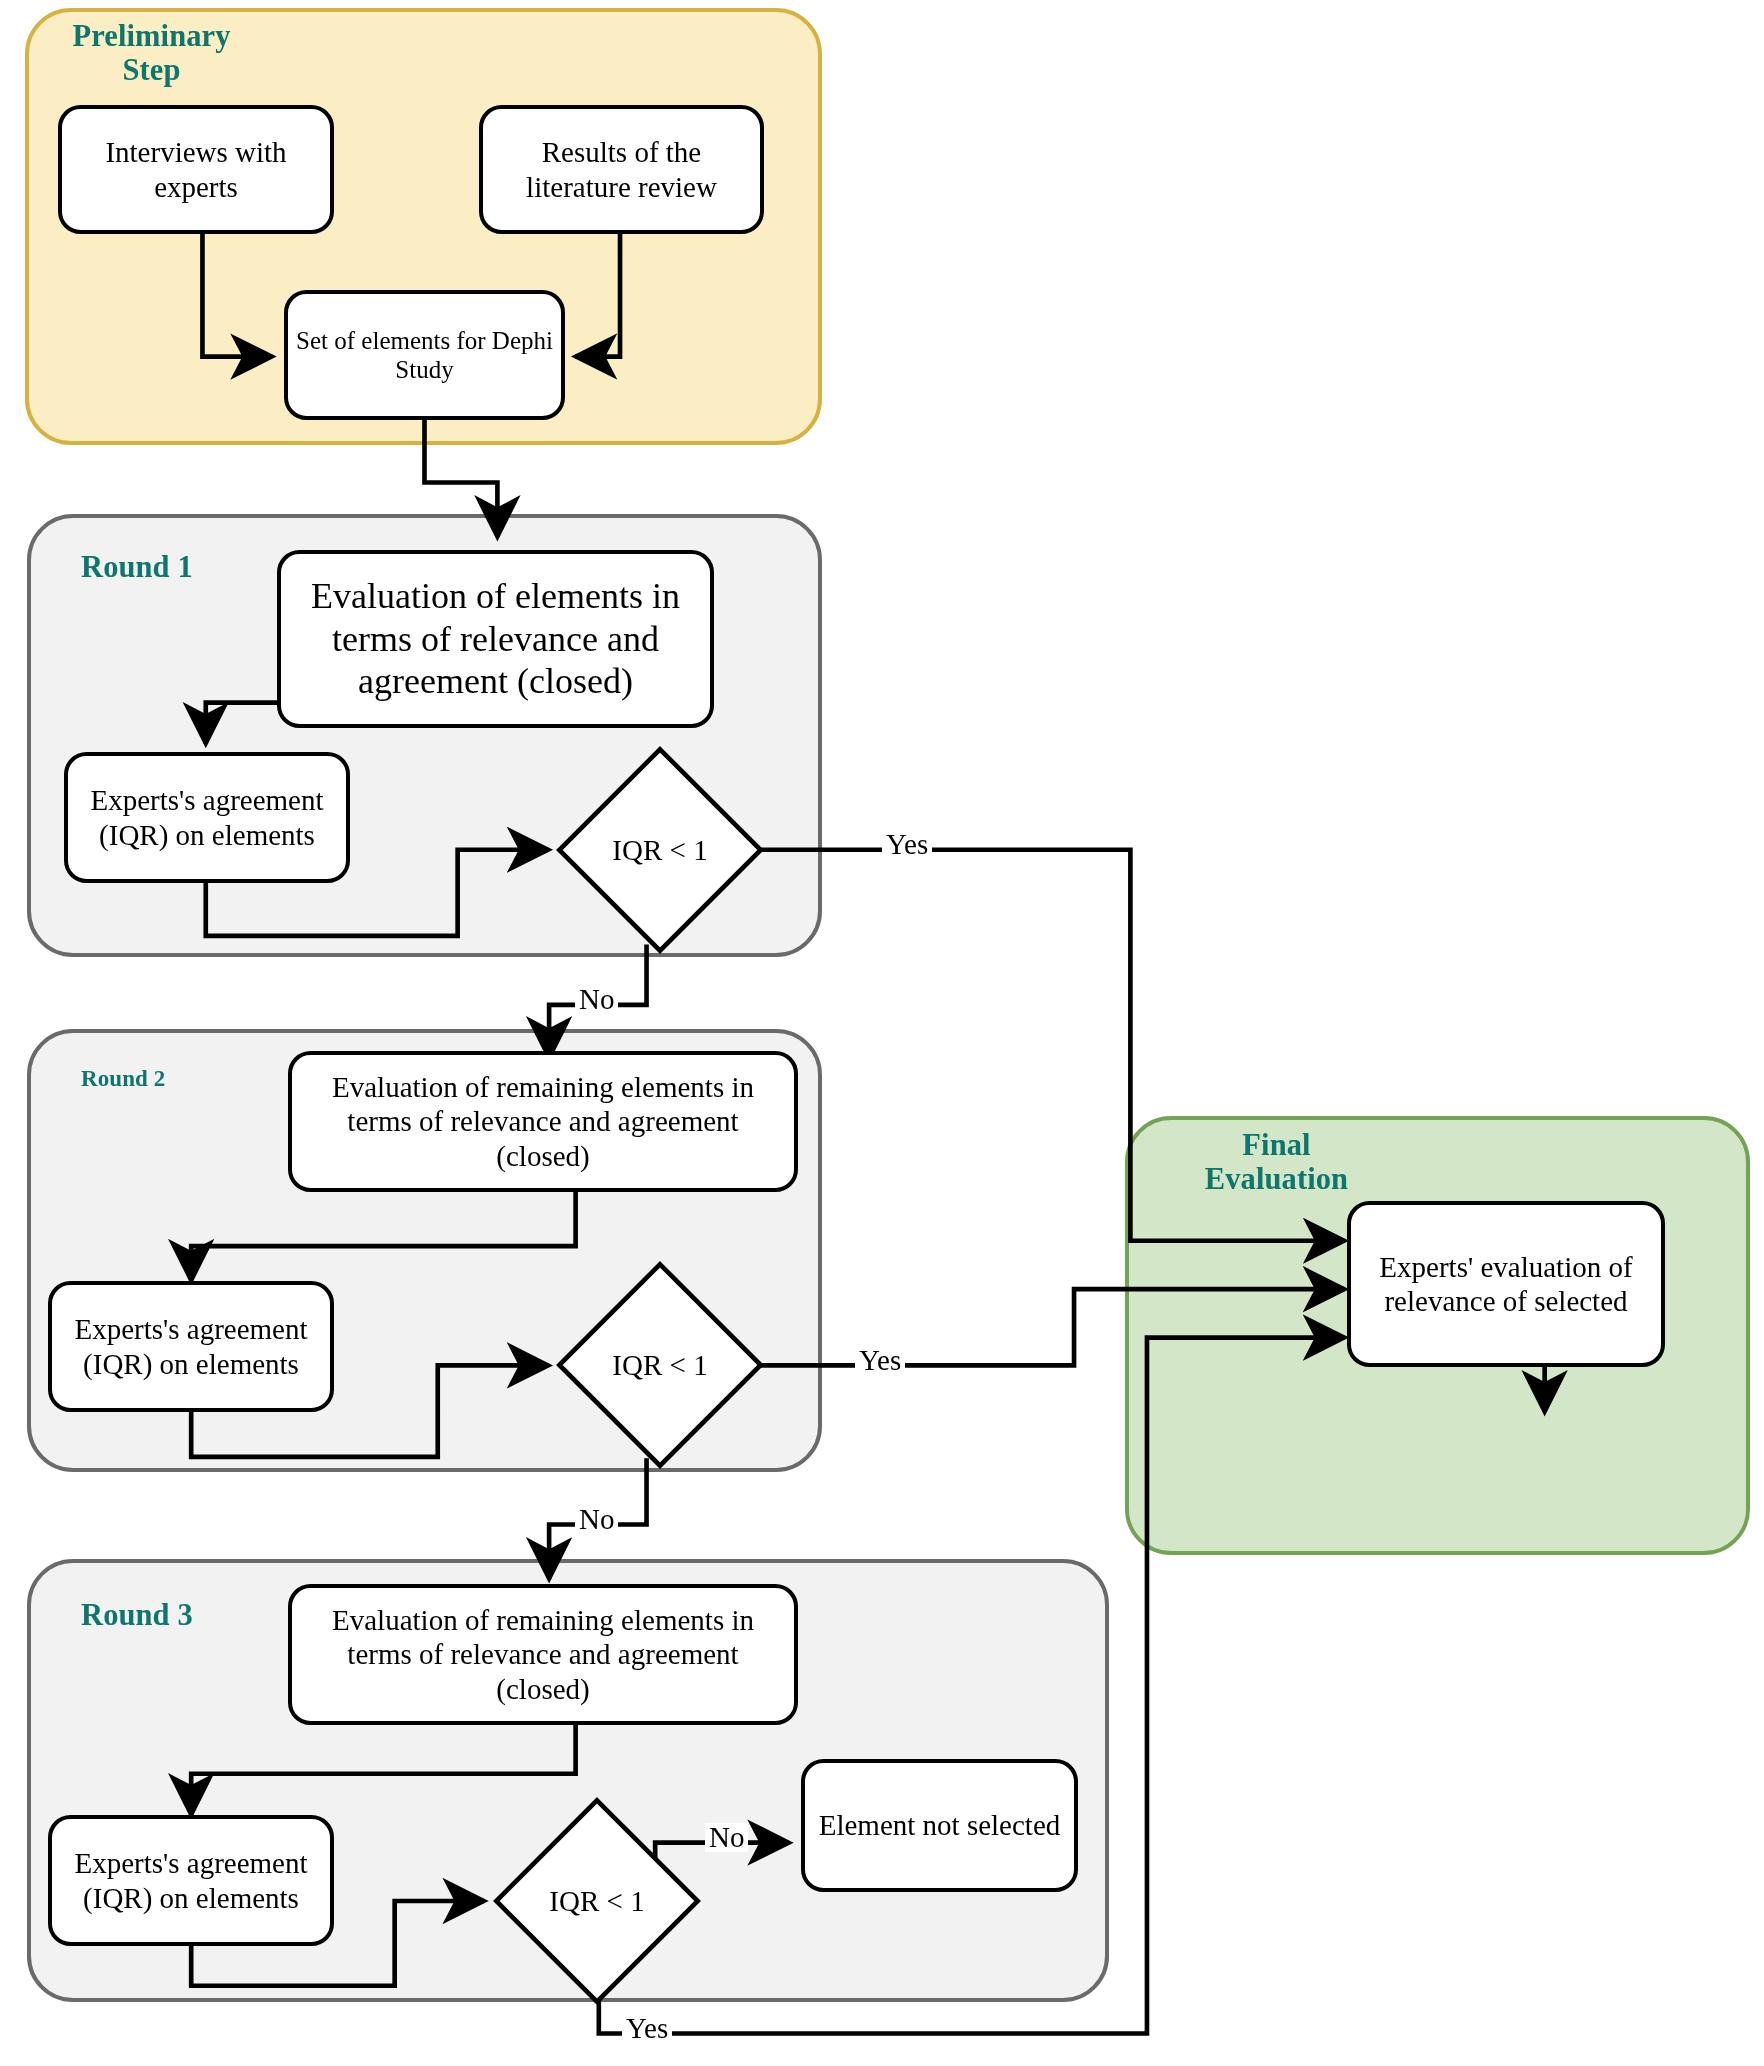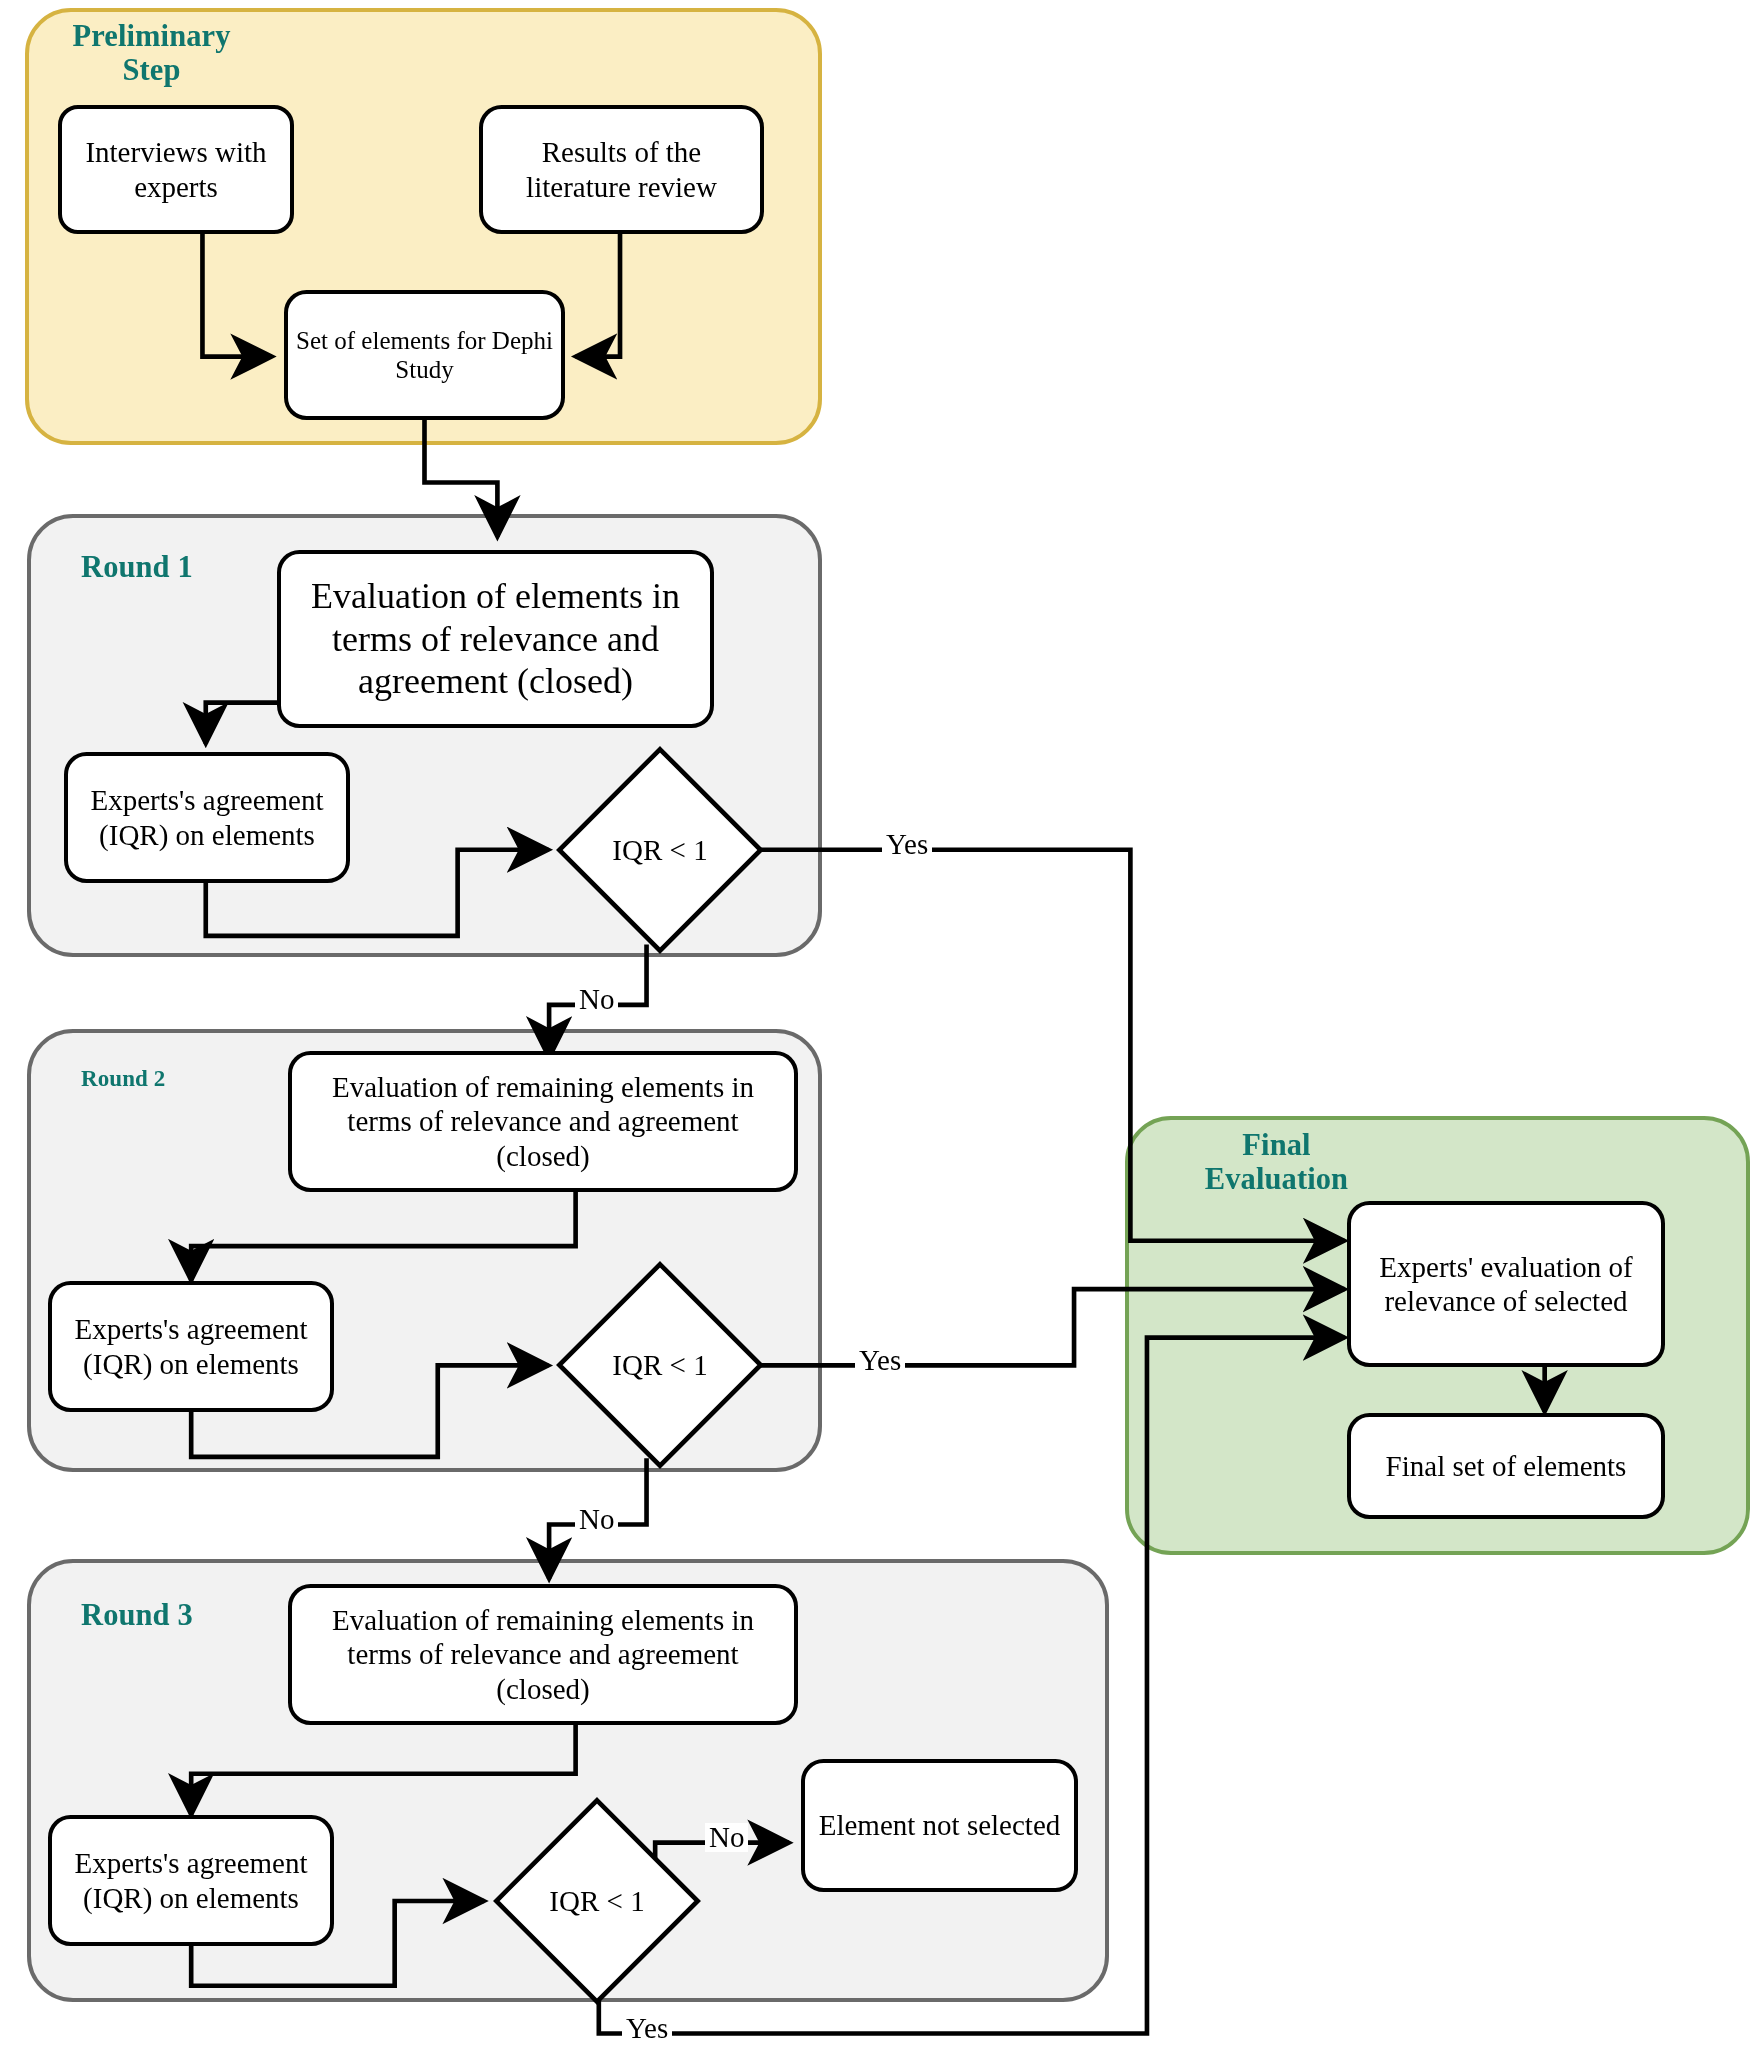--- a/index.html
+++ b/index.html
@@ -106,21 +106,21 @@
 
   <div class="panel-label" style="left:81px;top:1066px;width:152px;font-size:23px;text-align:left;">Round 2</div>
 
   <div class="panel-label" style="left:81px;top:1598px;width:152px;font-size:30.5px;text-align:left;">Round 3</div>
 
   <div class="panel-label" style="left:1167px;top:1128px;width:219px;font-size:30.5px;">
     <div>Final</div>
     <div>Evaluation</div>
   </div>
 
-  <div class="node" style="left:58px;top:105px;width:236px;height:129px;font-size:29px;border-radius:20px;">Interviews with experts</div>
+  <div class="node" style="left:58px;top:105px;width:276px;height:129px;font-size:29px;">Interviews with experts</div>
 
   <div class="node" style="left:479px;top:105px;width:285px;height:129px;font-size:29px;">Results of the literature review</div>
 
   <div class="node" style="left:284px;top:290px;width:281px;height:130px;font-size:25px;">Set of elements for Dephi Study</div>
 
   <div class="node" style="left:277px;top:550px;width:437px;height:178px;font-size:36px;text-align:center;">Evaluation of elements in terms of relevance and agreement (closed)</div>
 
   <div class="node" style="left:64px;top:752px;width:286px;height:131px;font-size:29px;">Experts's agreement (IQR) on elements</div>
 
   <div class="node" style="left:288px;top:1051px;width:510px;height:141px;font-size:29px;">Evaluation of remaining elements in terms of relevance and agreement (closed)</div>
@@ -128,21 +128,20 @@
   <div class="node" style="left:48px;top:1281px;width:286px;height:131px;font-size:29px;">Experts's agreement (IQR) on elements</div>
 
   <div class="node" style="left:288px;top:1584px;width:510px;height:141px;font-size:29px;">Evaluation of remaining elements in terms of relevance and agreement (closed)</div>
 
   <div class="node" style="left:48px;top:1815px;width:286px;height:131px;font-size:29px;">Experts's agreement (IQR) on elements</div>
 
   <div class="node" style="left:801px;top:1759px;width:277px;height:133px;font-size:29px;">Element not selected</div>
 
   <div class="node" style="left:1347px;top:1201px;width:318px;height:166px;font-size:29px;">Experts' evaluation of relevance of selected</div>
 
-  <div class="node" style="left:1347px;top:1413px;width:318px;height:106px;font-size:29px;">Final set of elements</div>
 
   <div class="edge-label" style="left:882px;top:830px;font-size:29px;">Yes</div>
   <div class="edge-label" style="left:575px;top:985px;font-size:29px;">No</div>
 
   <div class="edge-label" style="left:855px;top:1346px;font-size:29px;">Yes</div>
   <div class="edge-label" style="left:575px;top:1505px;font-size:29px;">No</div>
 
   <div class="edge-label" style="left:705px;top:1823px;font-size:29px;">No</div>
   <div class="edge-label" style="left:622px;top:2014px;font-size:29px;">Yes</div>
 

